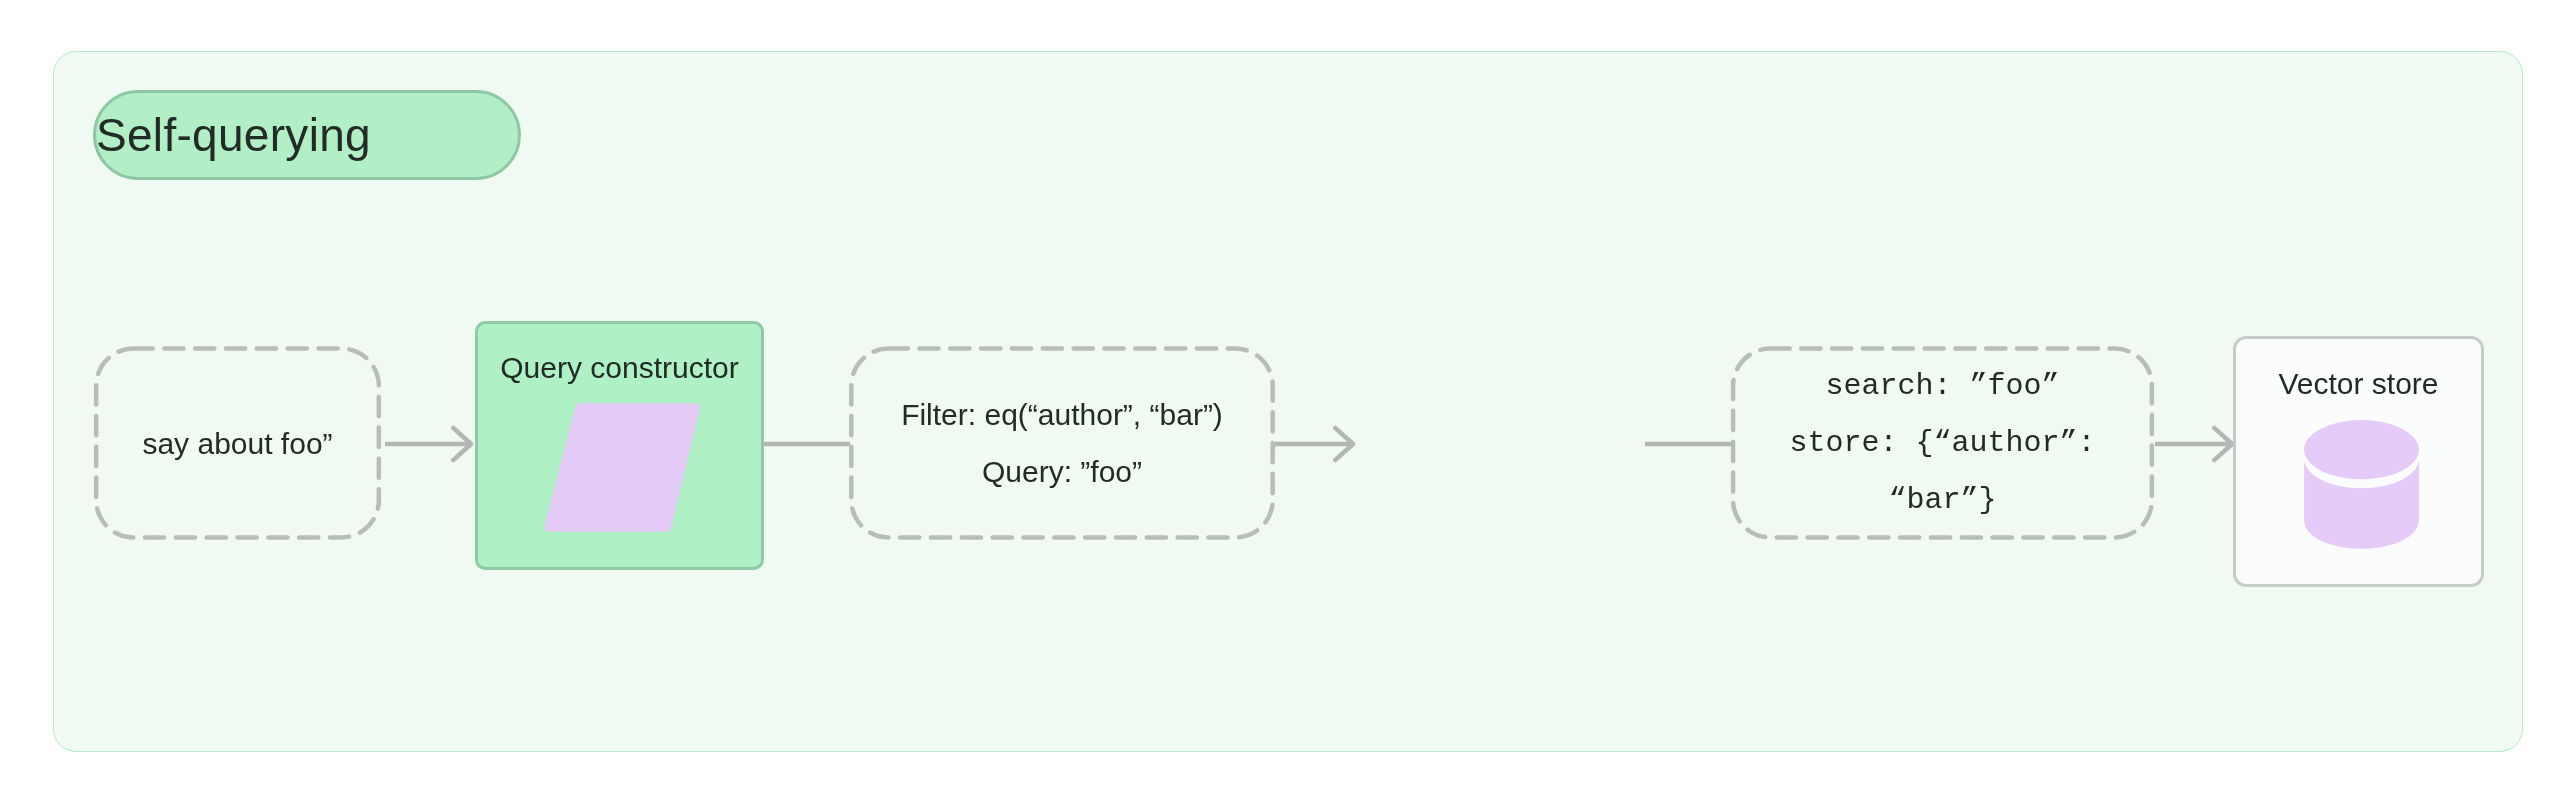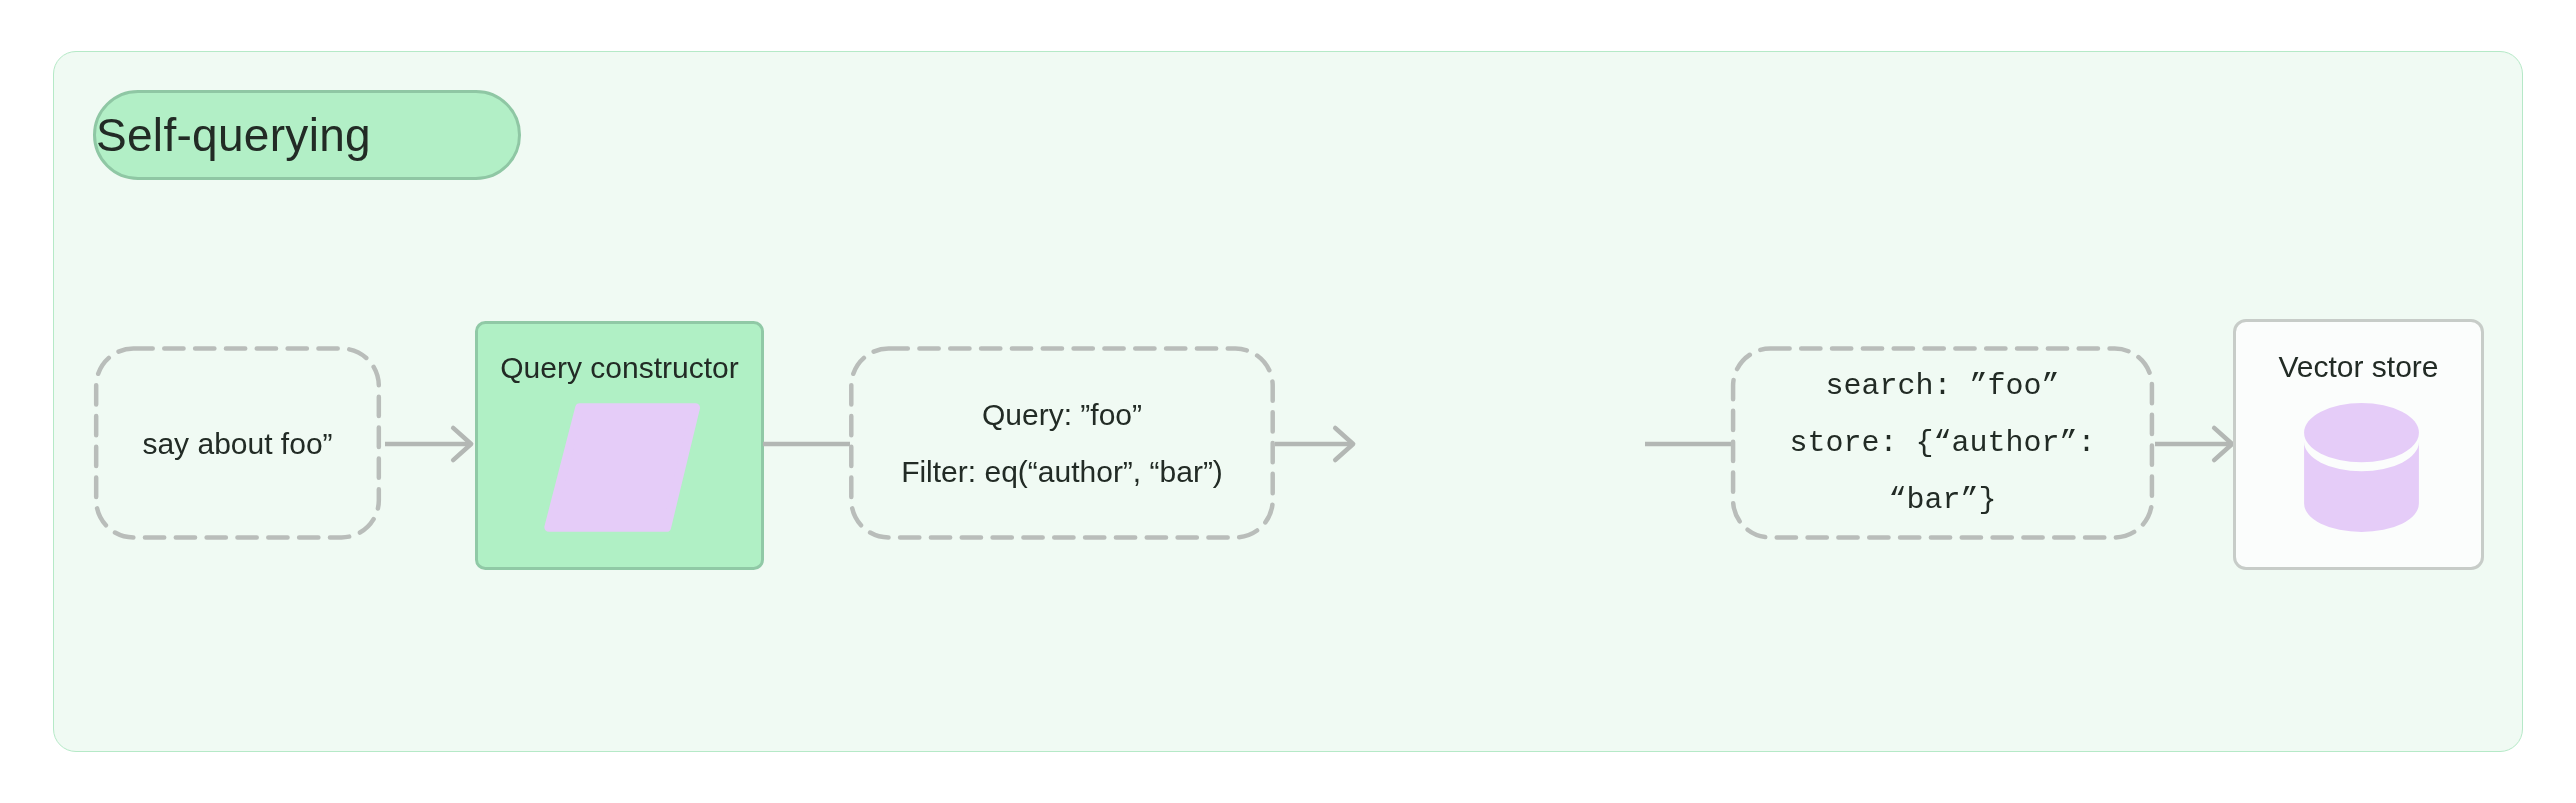--- a/index.html
+++ b/index.html
@@ -58,21 +58,21 @@
   }
   .n2{left:475px;top:321px;width:289px;height:249px;align-items:flex-start;}
   .n2 .node-title{margin-top:27px;}
   .n4{left:1355px;top:369px;width:292px;height:159px;}
   .node-title{font-size:30px;}
 
   .shape-svg{position:absolute;left:0;top:0;pointer-events:none;}
 
   
   .n6{
-    left:2233px;top:319px;width:251px;height:251px;
+    left:2233px;top:336px;width:251px;height:251px;
     background:var(--store-bg);
     border:3.2px solid var(--store-border);
     border-radius:13px;
     align-items:flex-start;justify-content:center;
   }
   .n6 .node-title{margin-top:28px;}
 
   .connector{position:absolute;height:58px;}
   .connector svg{display:block;}
 </style>
@@ -114,22 +114,22 @@
     <svg width="87" height="58" viewBox="0 0 135 90">
       <line x1="0" y1="45" x2="135" y2="45" stroke="var(--arrow)" stroke-width="7" stroke-linecap="round"></line>
     </svg>
   </div>
 
   <div class="node dashed n3">
     <svg class="dash-rect" width="428" height="194" viewBox="0 0 664 302">
       <rect x="4" y="4" width="656" height="294" rx="58" fill="none" stroke="var(--dash-border)" stroke-width="7" stroke-dasharray="30 18" stroke-linecap="round"></rect>
     </svg>
     <div class="lines">
+      <div>Filter: eq(“author”, “bar”)</div>
       <div>Query: ”foo”</div>
-      <div>Filter: eq(“author”, “bar”)</div>
     </div>
   </div>
 
   <div class="connector" style="left:1275px;top:415px;">
     <svg width="82" height="58" viewBox="0 0 128 90">
       <line x1="0" y1="45" x2="118" y2="45" stroke="var(--arrow)" stroke-width="7" stroke-linecap="round"></line>
       <polyline points="94,20 122,45 94,70" fill="none" stroke="var(--arrow)" stroke-width="7" stroke-linecap="round" stroke-linejoin="round"></polyline>
     </svg>
   </div>
 

